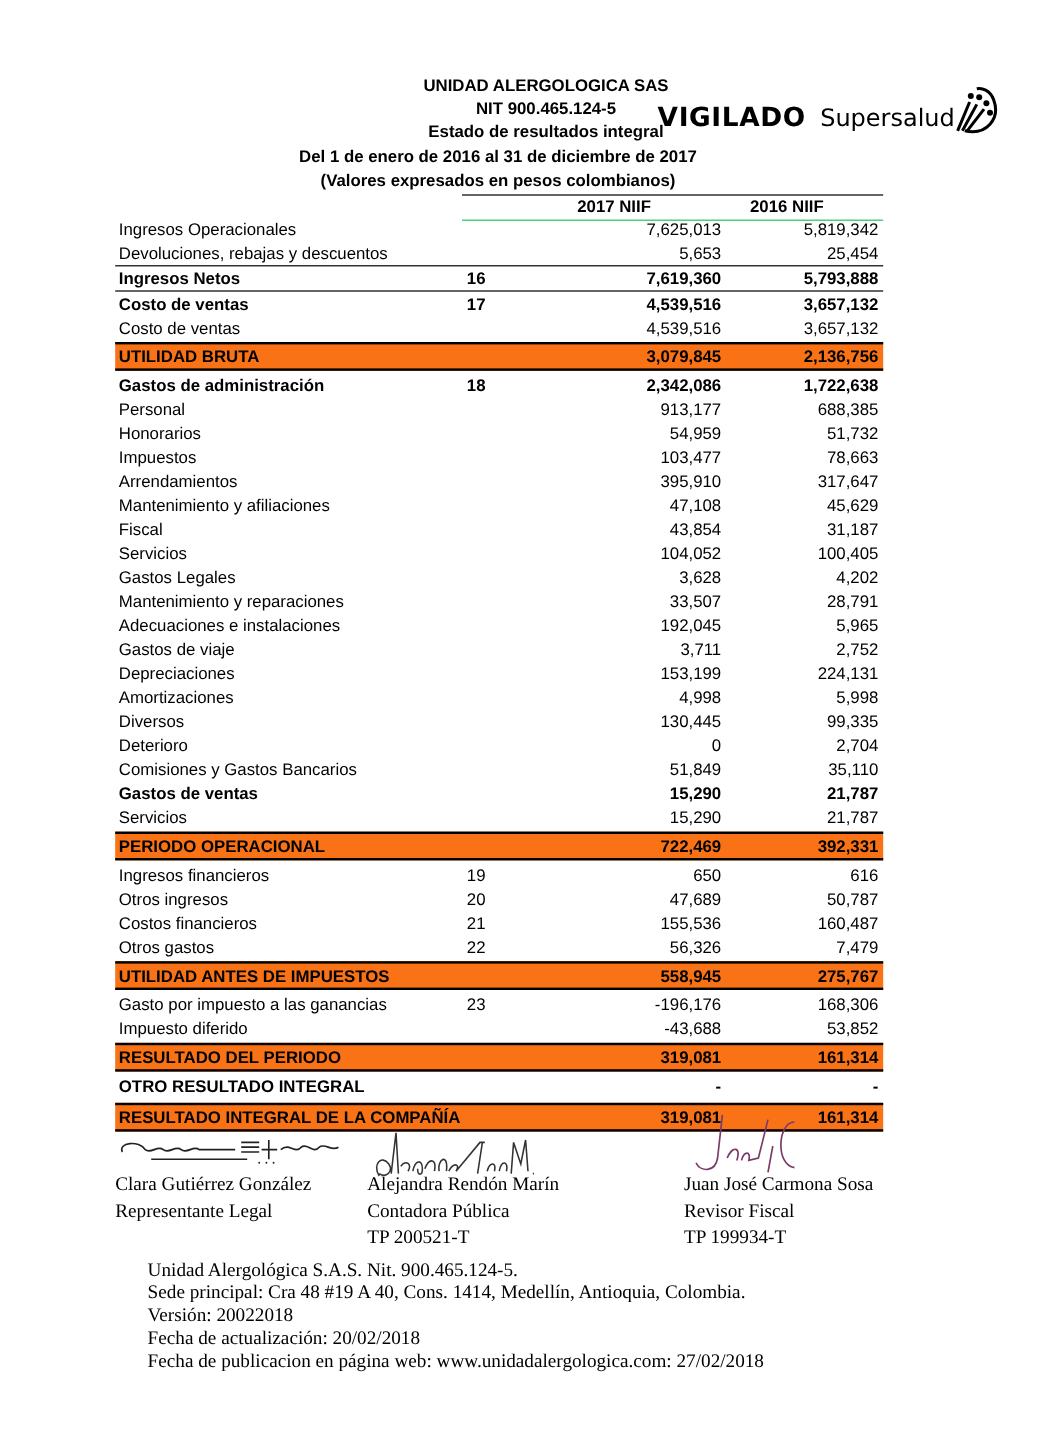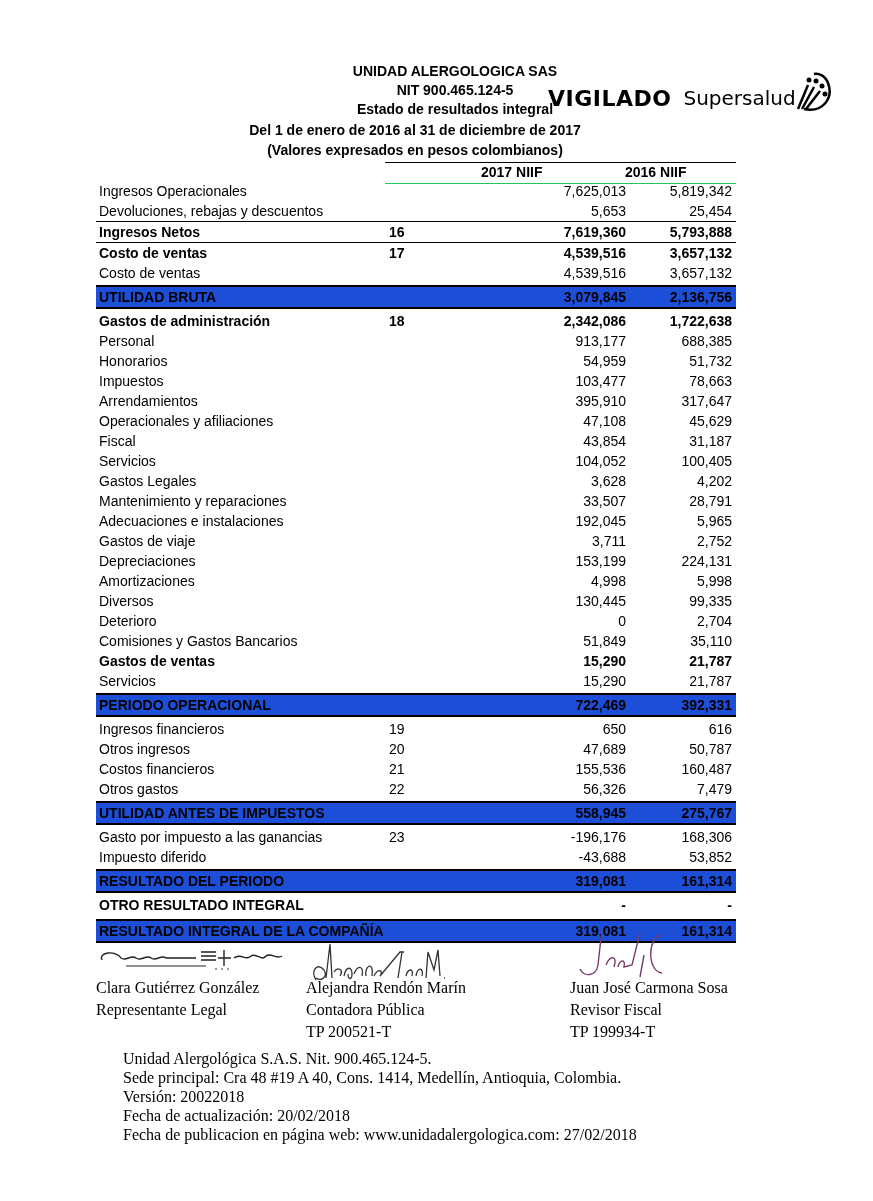--- a/index.html
+++ b/index.html
@@ -9,24 +9,24 @@
   .logo .vig { font-family:"DejaVu Sans", sans-serif; font-weight:bold; font-size:22px; letter-spacing:0.5px; }
   .logo .sup { font-family:"DejaVu Sans", sans-serif; font-size:20px; margin-left:12px; }
   .logo svg { margin-left:-2px; margin-top:-14px; }
 
   .tbl { position:absolute; left:96px; top:162px; width:640px; font-family:"Liberation Sans", sans-serif; font-size:14px; }
   .colhead { position:absolute; top:0; left:289px; width:351px; height:20px; border-top:1px solid #000; border-bottom:1px solid #22c55e; font-weight:bold; }
   .colhead span { position:absolute; top:1px; }
   .row { position:relative; height:20px; line-height:20px; }
   .row .lbl { position:absolute; left:3px; white-space:nowrap; }
   .row .note { position:absolute; left:293px; }
-  .row .v1 { position:absolute; right:110px; text-align:right; }
+  .row .v1 { position:absolute; right:135px; text-align:right; }
   .row .v2 { position:absolute; right:4px; text-align:right; }
   .row.bold { font-weight:bold; }
-  .row.band { background:#1d4ed8; border-top:2px solid #000; border-bottom:2px solid #000; height:20px; }
+  .row.band { background:#f97316; border-top:2px solid #000; border-bottom:2px solid #000; height:20px; }
   .row.line-top { border-top:1px solid #000; }
 
   .sig { position:absolute; font-family:"Liberation Serif", serif; font-size:16px; line-height:22px; }
   .foot { position:absolute; left:123px; top:1049px; font-family:"Liberation Serif", serif; font-size:16px; line-height:19px; }
   .scribble { position:absolute; }
 </style>
 </head>
 <body>
 
 <div class="hdr" style="top:62px;">UNIDAD ALERGOLOGICA SAS</div>
@@ -116,21 +116,21 @@
         <span class="v1">103,477</span>
         <span class="v2">78,663</span>
       </div>
       <div class="row">
         <span class="lbl">Arrendamientos</span>
         <span class="note"></span>
         <span class="v1">395,910</span>
         <span class="v2">317,647</span>
       </div>
       <div class="row">
-        <span class="lbl">Operacionales y afiliaciones</span>
+        <span class="lbl">Mantenimiento y afiliaciones</span>
         <span class="note"></span>
         <span class="v1">47,108</span>
         <span class="v2">45,629</span>
       </div>
       <div class="row">
         <span class="lbl">Fiscal</span>
         <span class="note"></span>
         <span class="v1">43,854</span>
         <span class="v2">31,187</span>
       </div>

